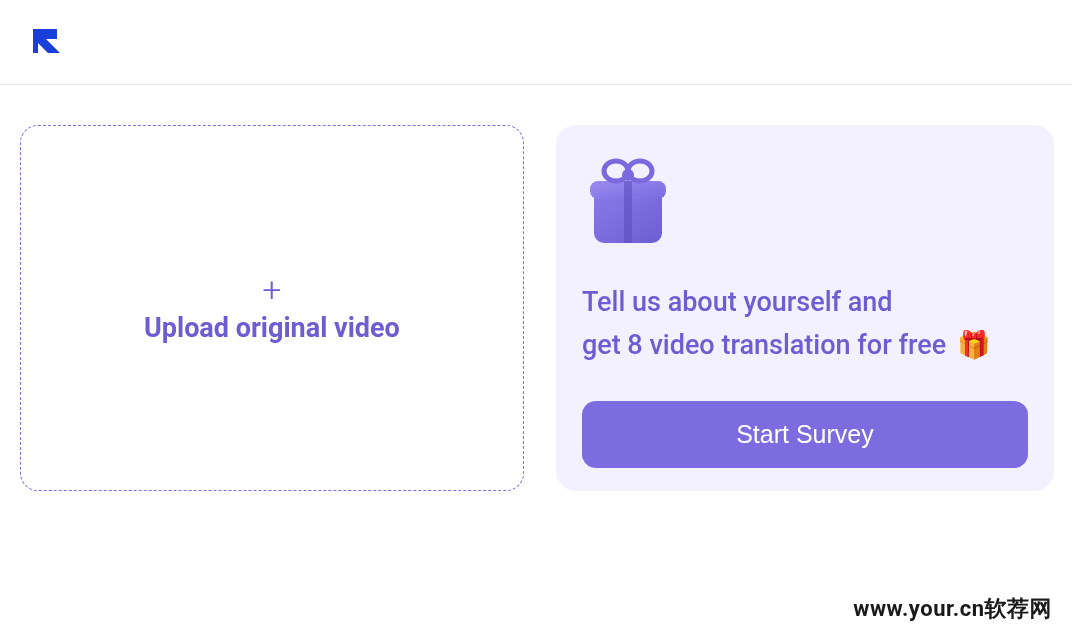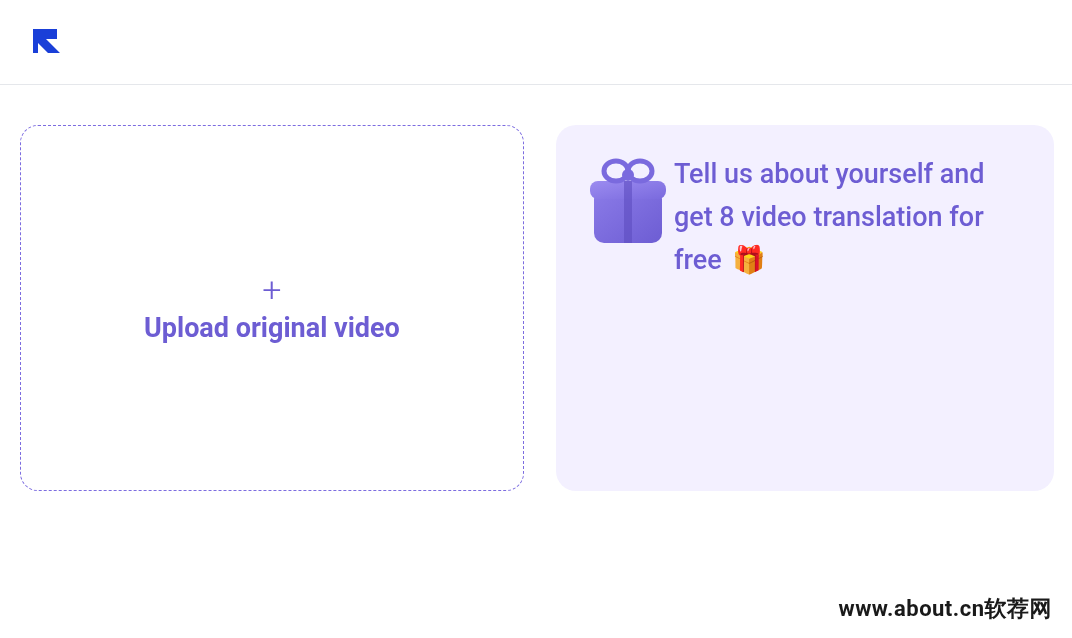--- a/index.html
+++ b/index.html
@@ -82,20 +82,21 @@
       font-size: 27px;
       font-weight: 700;
     }
     .survey-card {
       width: 500px;
       height: 366px;
       background: #f3f0ff;
       border-radius: 20px;
       padding: 28px 26px 26px 26px;
       display: flex;
+      flex-direction: column;
     }
     .gift-box {
       width: 92px;
       height: 96px;
       margin-bottom: 32px;
     }
     .survey-text {
       color: #6d5dd3;
       font-size: 27px;
       font-weight: 500;
@@ -167,16 +168,17 @@
         <ellipse cx="34" cy="18" rx="12" ry="10" fill="none" stroke="#7a6ade" stroke-width="5"></ellipse>
         <ellipse cx="58" cy="18" rx="12" ry="10" fill="none" stroke="#7a6ade" stroke-width="5"></ellipse>
         <circle cx="46" cy="22" r="6" fill="#7a6ade"></circle>
       </svg>
     </div>
     <div class="survey-text">
       <span>Tell us about yourself and</span><br>
       <span>get 8 video translation for free</span>
       <span class="gift-emoji">🎁</span>
     </div>
+    <button class="survey-button">Start Survey</button>
   </div>
 </div>
 
-<div class="watermark">www.about.cn软荐网</div>
+<div class="watermark">www.your.cn软荐网</div>
 
 </body></html>

